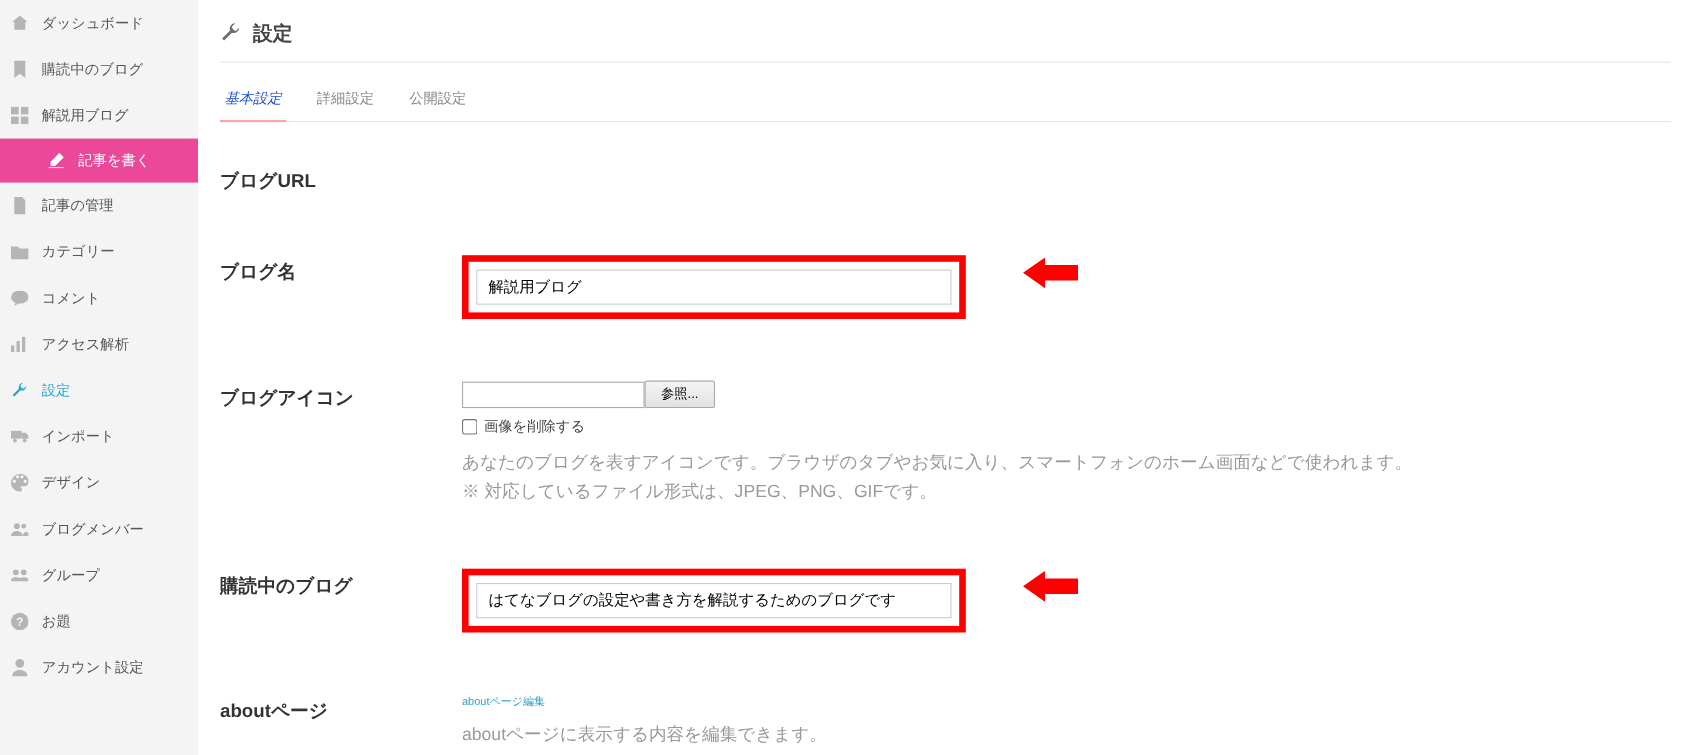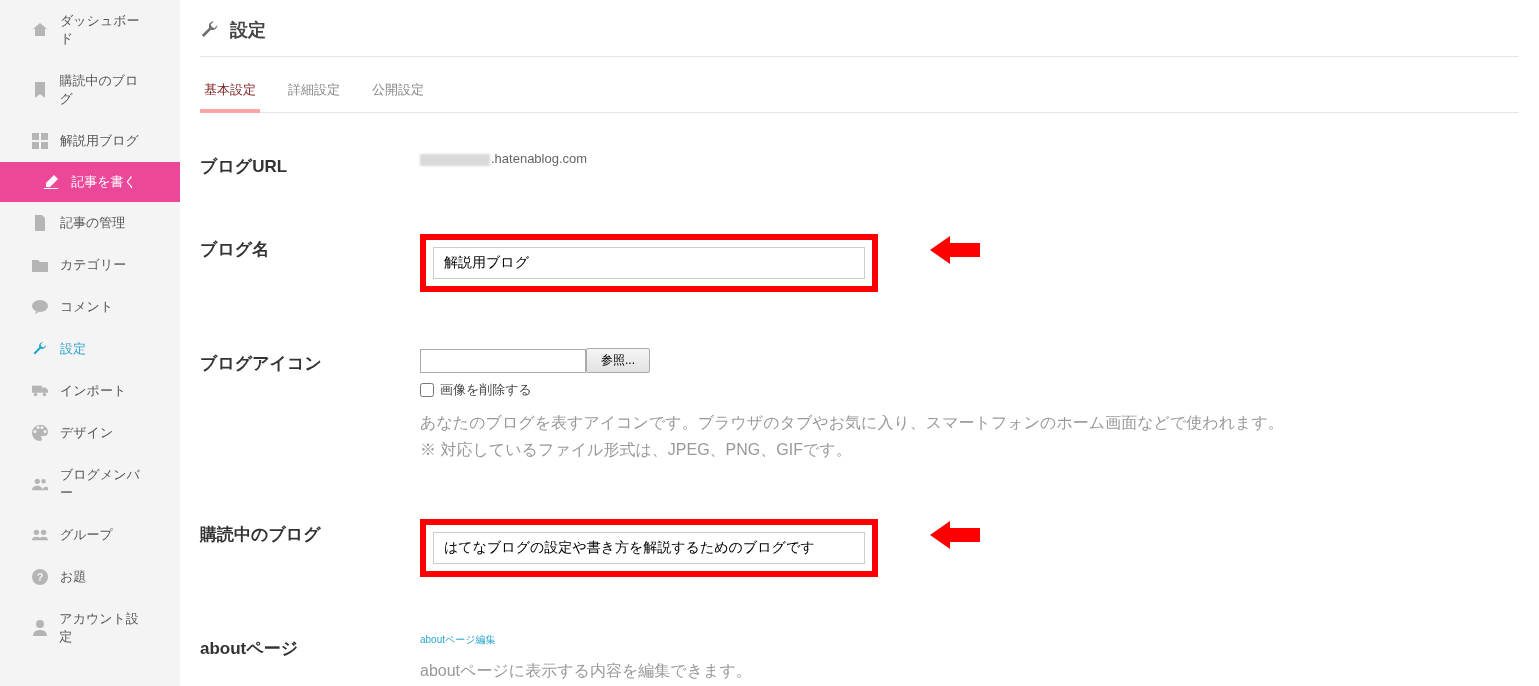--- a/index.html
+++ b/index.html
@@ -1,30 +1,30 @@
 <!DOCTYPE html>
 <html><head>
 <meta charset="utf-8">
 <style>
 * { margin: 0; padding: 0; box-sizing: border-box; }
 body { font-family: "Hiragino Kaku Gothic ProN", "メイリオ", Meiryo, sans-serif; font-size: 13px; color: #454545; background: #fff; }
 .layout { display: flex; min-height: 686px; }
 .sidebar { width: 180px; background: #f4f4f4; flex-shrink: 0; display: flex; flex-direction: column; }
-.side-item { display: flex; align-items: center; gap: 12px; padding: 12px 32px; color: #555; cursor: pointer; font-size: 13px; }
+.side-item { display: flex; align-items: center; gap: 12px; padding: 12px 10px; color: #555; cursor: pointer; font-size: 13px; }
 .side-item.active { color: #2aa4ce; }
 .side-item .ic { width: 16px; height: 16px; display: inline-flex; align-items: center; justify-content: center; color: #b5b5b5; }
 .side-item.active .ic { color: #2aa4ce; }
 .write-btn { background: #ec4899; color: #fff; justify-content: center; margin: 0; padding: 11px 14px; }
 .write-btn .ic { color: #fff; }
 .main { flex: 1; padding: 18px 20px 20px 20px; }
 .page-title { display: flex; align-items: center; gap: 10px; font-size: 18px; font-weight: bold; color: #454545; padding-bottom: 14px; border-bottom: 1px solid #e6e6e6; }
 .page-title .ic { color: #6d6d6d; }
 .tabs { display: flex; gap: 24px; border-bottom: 1px solid #e6e6e6; margin-top: 14px; }
 .tab { padding: 10px 4px; color: #888; cursor: pointer; font-size: 13px; }
-.tab.active { color: #7f1d1d; border-bottom: 4px solid #fca5a5; margin-bottom: -1px; }
+.tab.active { color: #1d4ed8; border-bottom: 2px solid #fca5a5; margin-bottom: -1px; font-style: italic; }
 .form-area { padding-top: 10px; }
 .row { display: flex; align-items: flex-start; padding: 28px 0; border-bottom: none; }
 .row-label { width: 220px; flex-shrink: 0; font-weight: bold; color: #333; font-size: 17px; padding-top: 4px; }
 .row-value { flex: 1; position: relative; }
 .url-val { color: #666; font-size: 13px; }
 .url-blur { display: inline-block; width: 70px; height: 12px; background: #d9d9d9; filter: blur(1px); vertical-align: middle; margin-right: 1px; }
 .text-input { width: 432px; padding: 7px 10px; border: 1px solid #ccc; font-size: 14px; background: #fff; }
 .highlight-box { border: 6px solid #ff0000; padding: 7px; display: inline-block; }
 .file-row { display: flex; align-items: center; gap: 0; }
 .file-path { width: 166px; height: 24px; border: 1px solid #aaa; background: #fff; }
@@ -95,20 +95,30 @@
     </div>
     <div class="side-item">
       <span class="ic">
           <svg width="16" height="14" viewBox="0 0 16 14" fill="currentColor">
             <ellipse cx="8" cy="6" rx="8" ry="6"></ellipse>
             <path d="M4 11l-1 3 4-2z"></path>
           </svg>
         </span>
       <span>コメント</span>
     </div>
+    <div class="side-item">
+      <span class="ic">
+          <svg width="16" height="14" viewBox="0 0 16 14" fill="currentColor">
+            <rect x="0" y="8" width="3" height="6"></rect>
+            <rect x="5" y="4" width="3" height="10"></rect>
+            <rect x="10" y="0" width="3" height="14"></rect>
+          </svg>
+        </span>
+      <span>アクセス解析</span>
+    </div>
     <div class="side-item active">
       <span class="ic">
           <svg width="16" height="16" viewBox="0 0 16 16" fill="currentColor">
             <path d="M14 4a4 4 0 01-5.3 3.8L3 13.5 1.5 12l5.7-5.7A4 4 0 0111 1l-2.5 2.5 1 2 2 1L14 4z"></path>
           </svg>
         </span>
       <span>設定</span>
     </div>
     <div class="side-item">
       <span class="ic">
@@ -183,23 +193,20 @@
     <div class="tabs">
       <div class="tab active">基本設定</div>
       <div class="tab">詳細設定</div>
       <div class="tab">公開設定</div>
     </div>
 
     <div class="form-area">
 
       <div class="row">
         <div class="row-label">ブログURL</div>
-        <div class="row-value url-val">
-          <span class="url-blur"></span><span>.hatenablog.com</span>
-        </div>
       </div>
 
       <div class="row">
         <div class="row-label">ブログ名</div>
         <div class="row-value">
           <span class="highlight-box">
             <input type="text" class="text-input" value="解説用ブログ" style="">
           </span>
           <span class="arrow">
             <svg width="50" height="28" viewBox="0 0 50 28">

